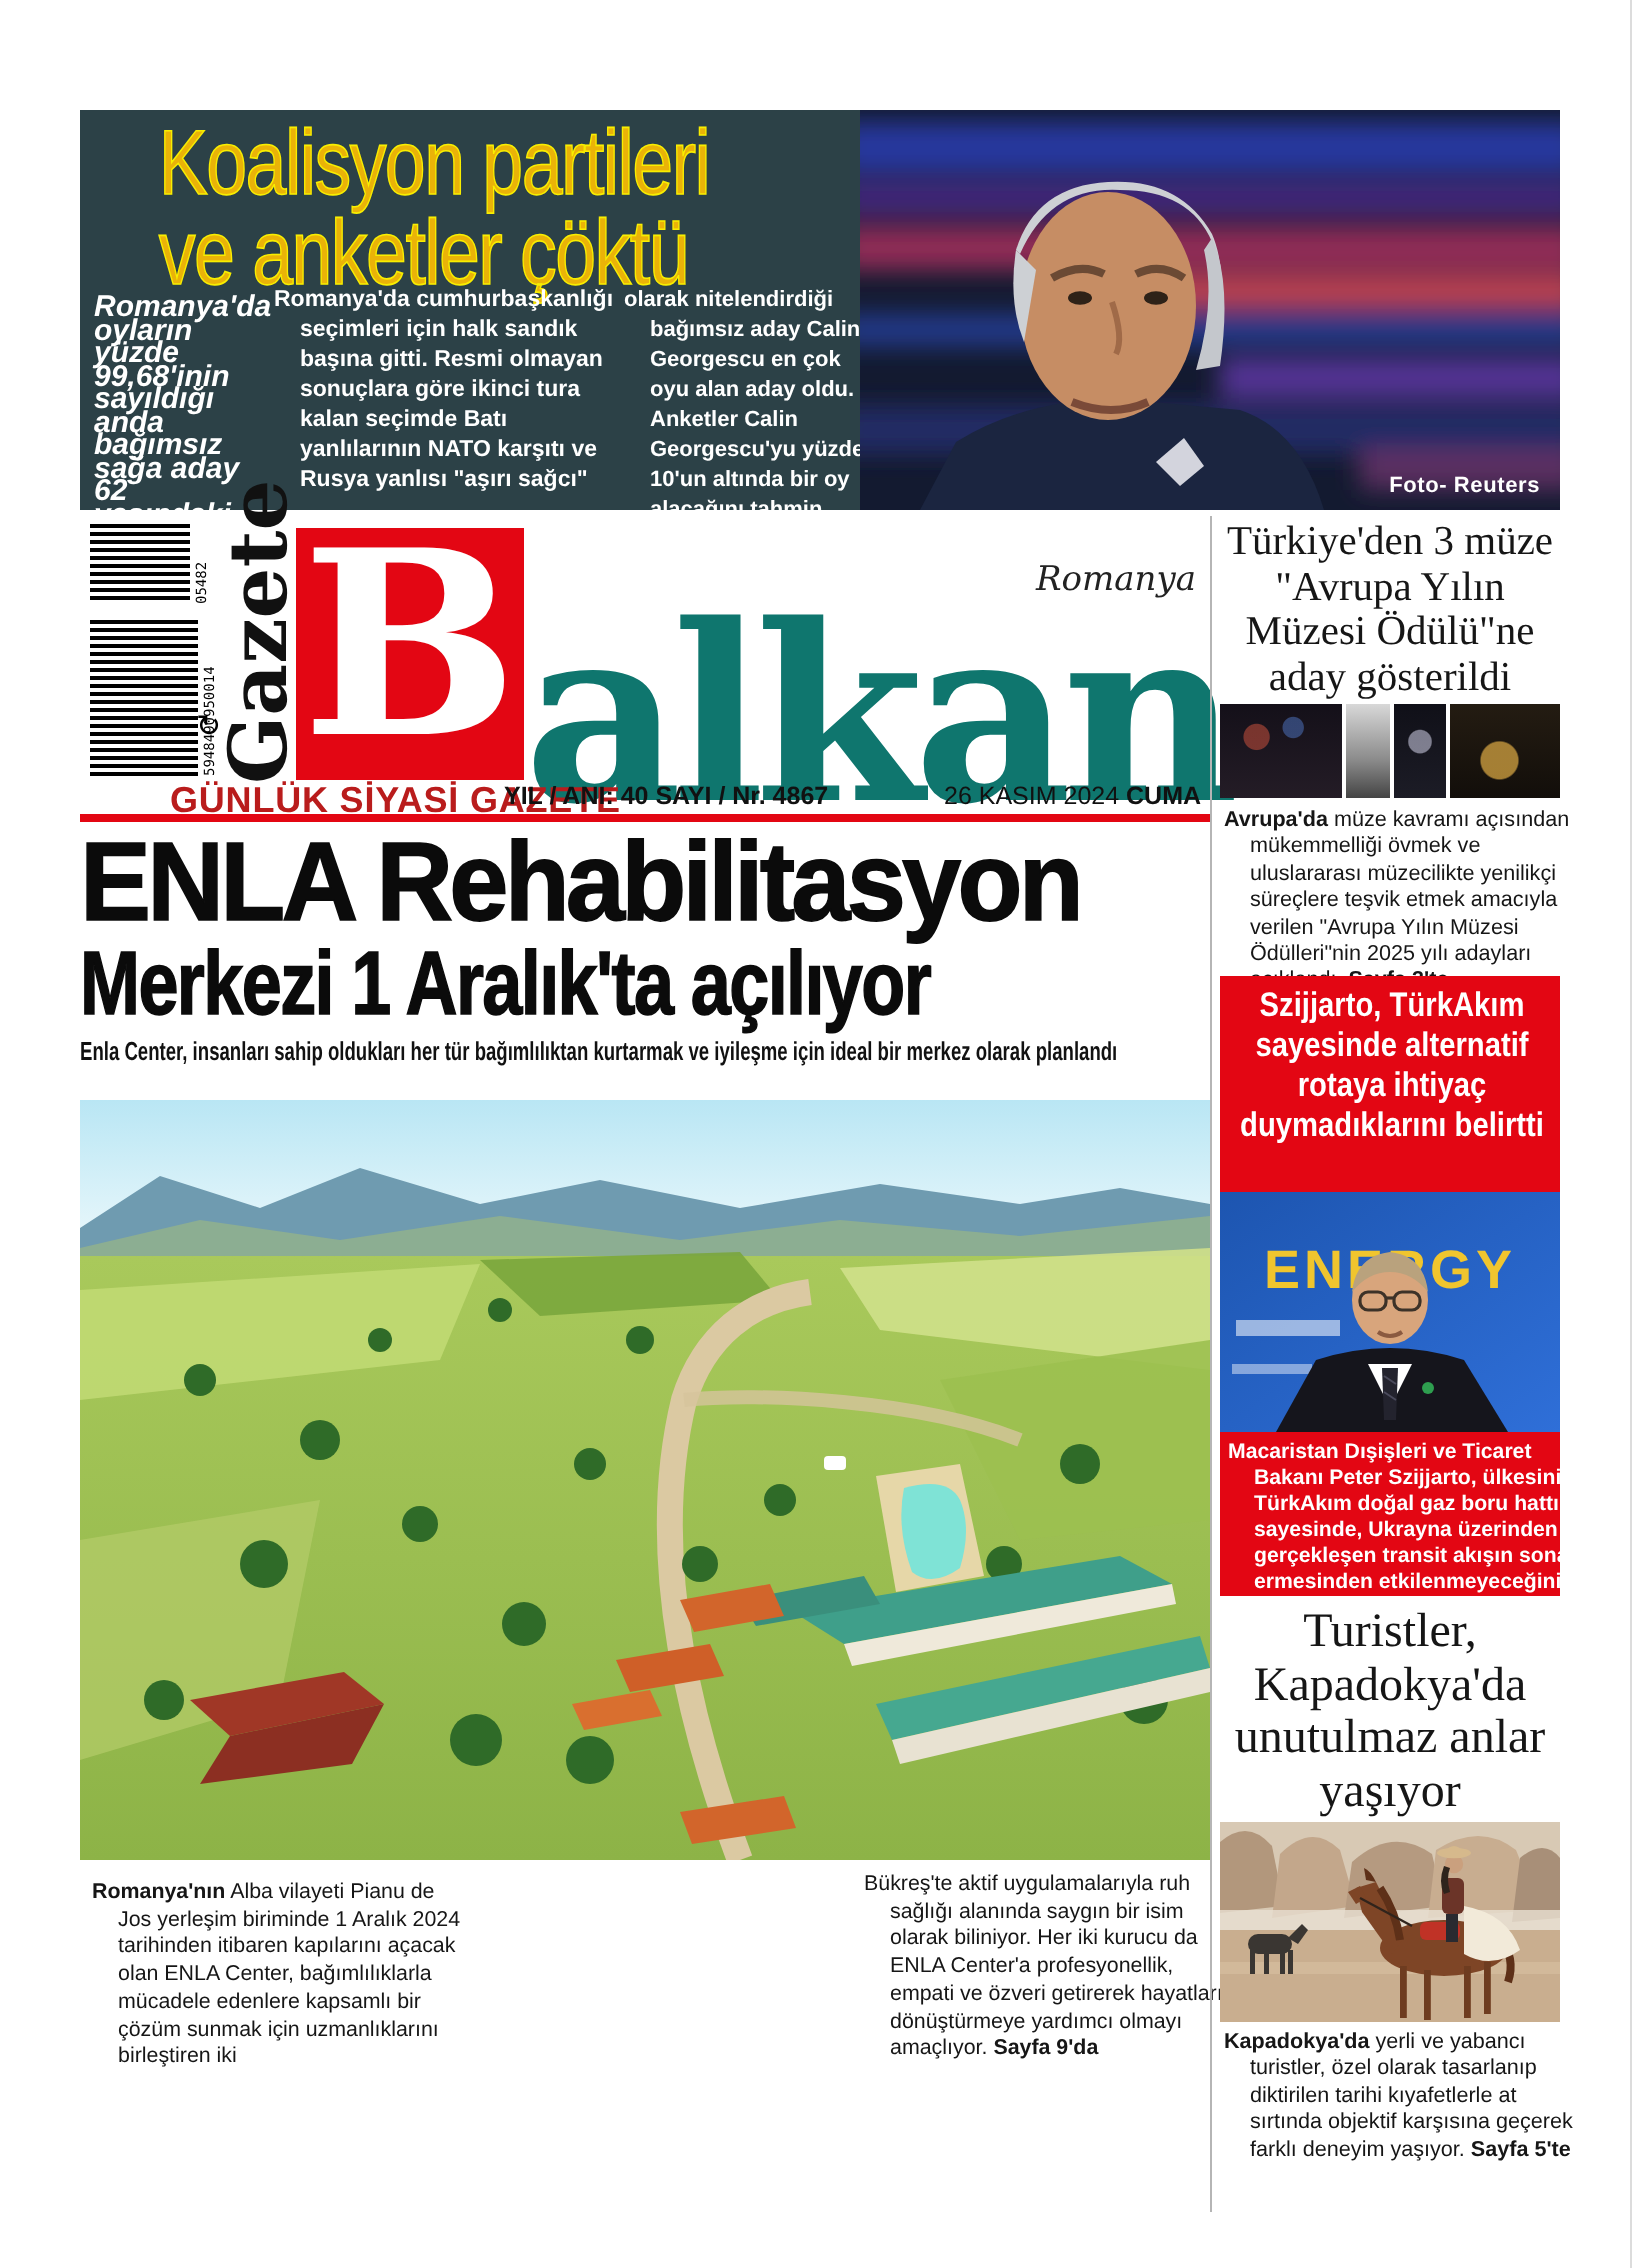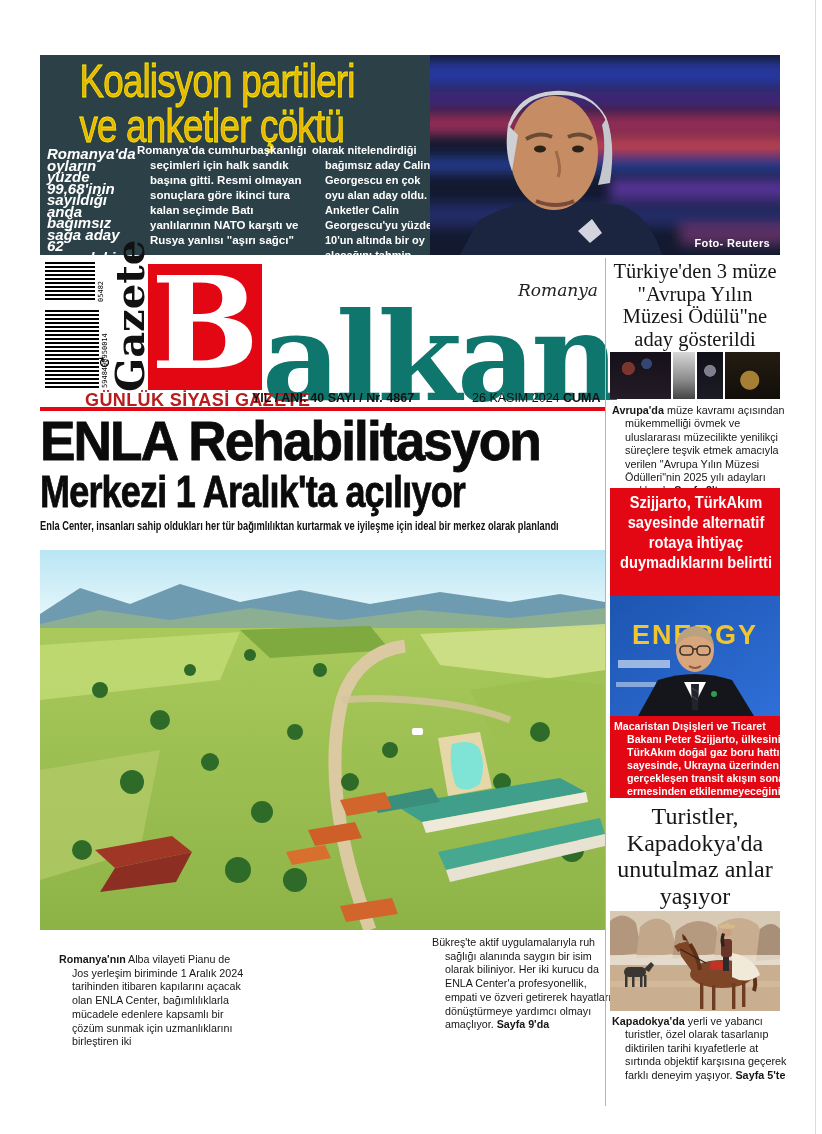--- a/index.html
+++ b/index.html
@@ -205,21 +205,21 @@
           <polygon points="300,356 352,348 358,364 306,372" fill="#d2652b"></polygon>
           <polygon points="55,300 132,286 152,302 75,318" fill="#a03726"></polygon>
           <polygon points="75,318 152,302 136,332 60,342" fill="#8c2f22"></polygon>
           <polygon points="398,188 440,182 452,238 408,246" fill="#e6d7a8"></polygon>
           <path d="M412,194 q22,-6 28,6 q6,14 0,34 q-14,10 -24,2 q-8,-22 -4,-42z" fill="#7fe3d6"></path>
           <rect x="372" y="178" width="11" height="7" rx="2" fill="#ffffff"></rect>
         </g>
       </svg>
     </div>
 
-    <p class="abs ml-cols ml-c1 hang" style="margin:17px">
+    <p class="abs ml-cols ml-c1 hang" style="margin:4px">
       <b>Romanya'nın</b><span> Alba vilayeti Pianu de Jos yerleşim biriminde 1 Aralık 2024 tarihinden itibaren kapılarını açacak olan ENLA Center, bağımlılıklarla mücadele edenlere kapsamlı bir çözüm sunmak için uzmanlıklarını birleştiren iki</span>
     </p>
     <p class="abs ml-cols ml-c3 hang" style="margin:0">
       <span>Bükreş'te aktif uygulamalarıyla ruh sağlığı alanında saygın bir isim olarak biliniyor. Her iki kurucu da ENLA Center'a profesyonellik, empati ve özveri getirerek hayatları dönüştürmeye yardımcı olmayı amaçlıyor. </span><b>Sayfa 9'da</b>
     </p>
 
   </div>
 
   <div class="abs v-divider"></div>
   <div class="abs page-edge"></div>

